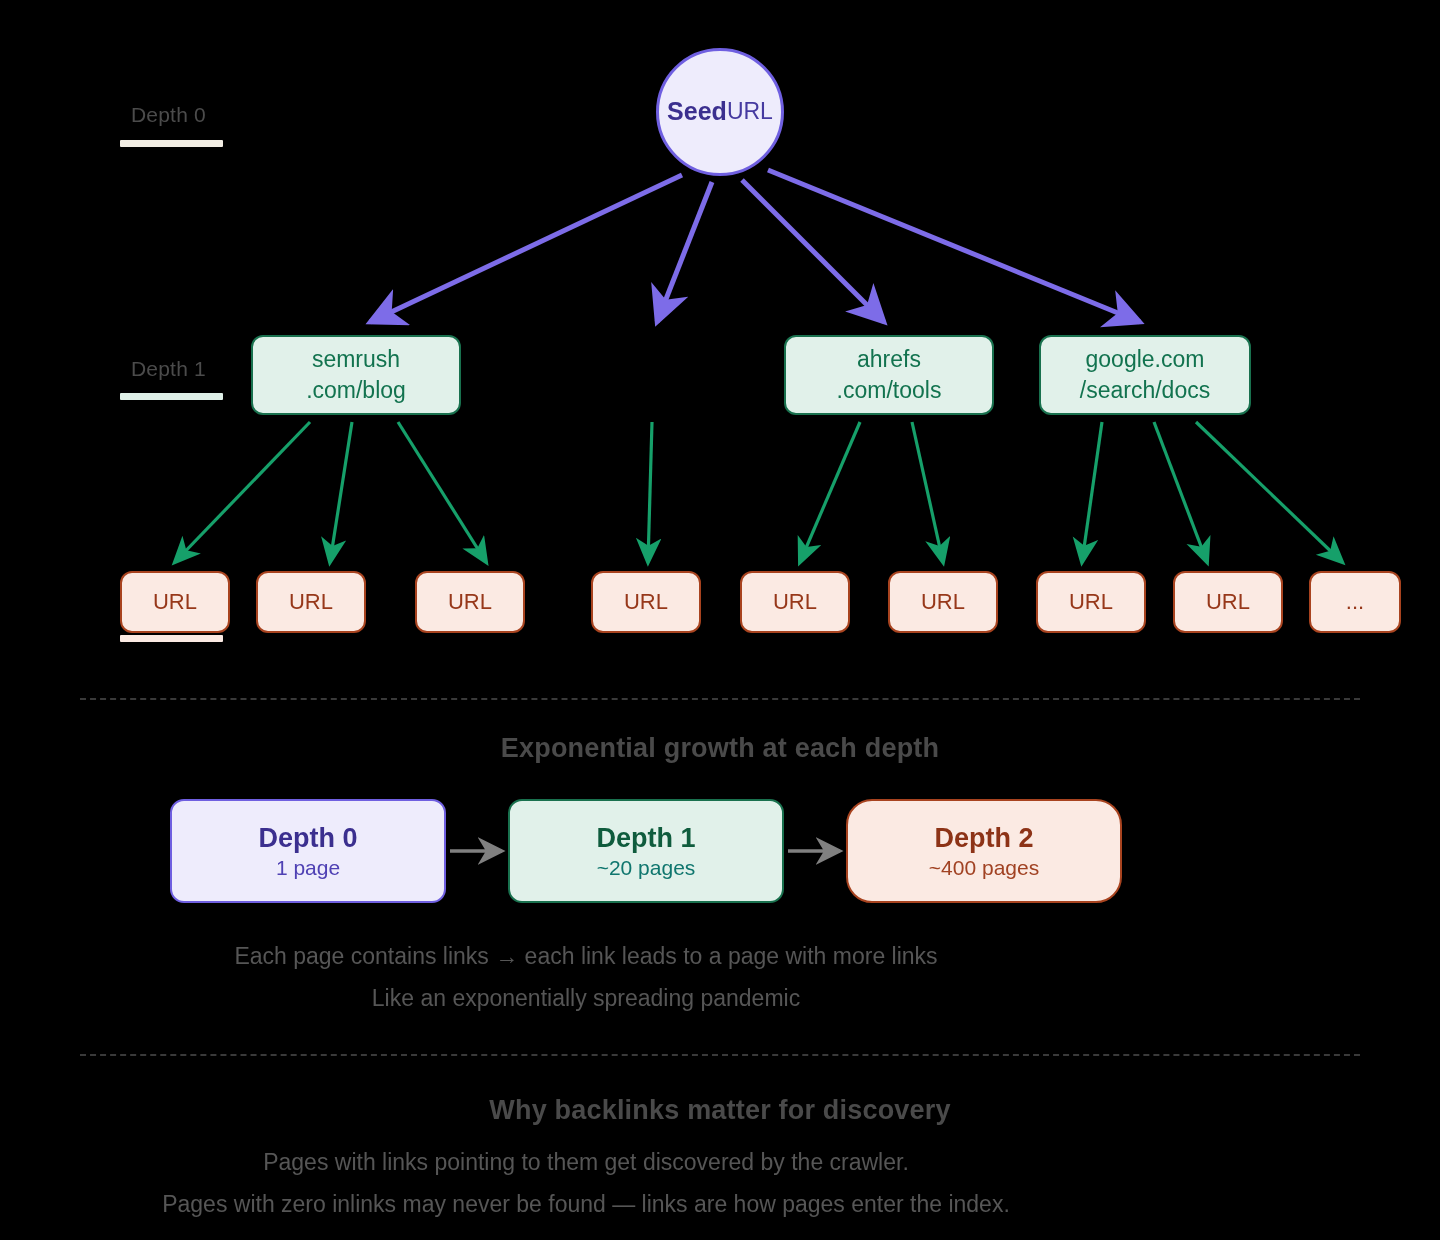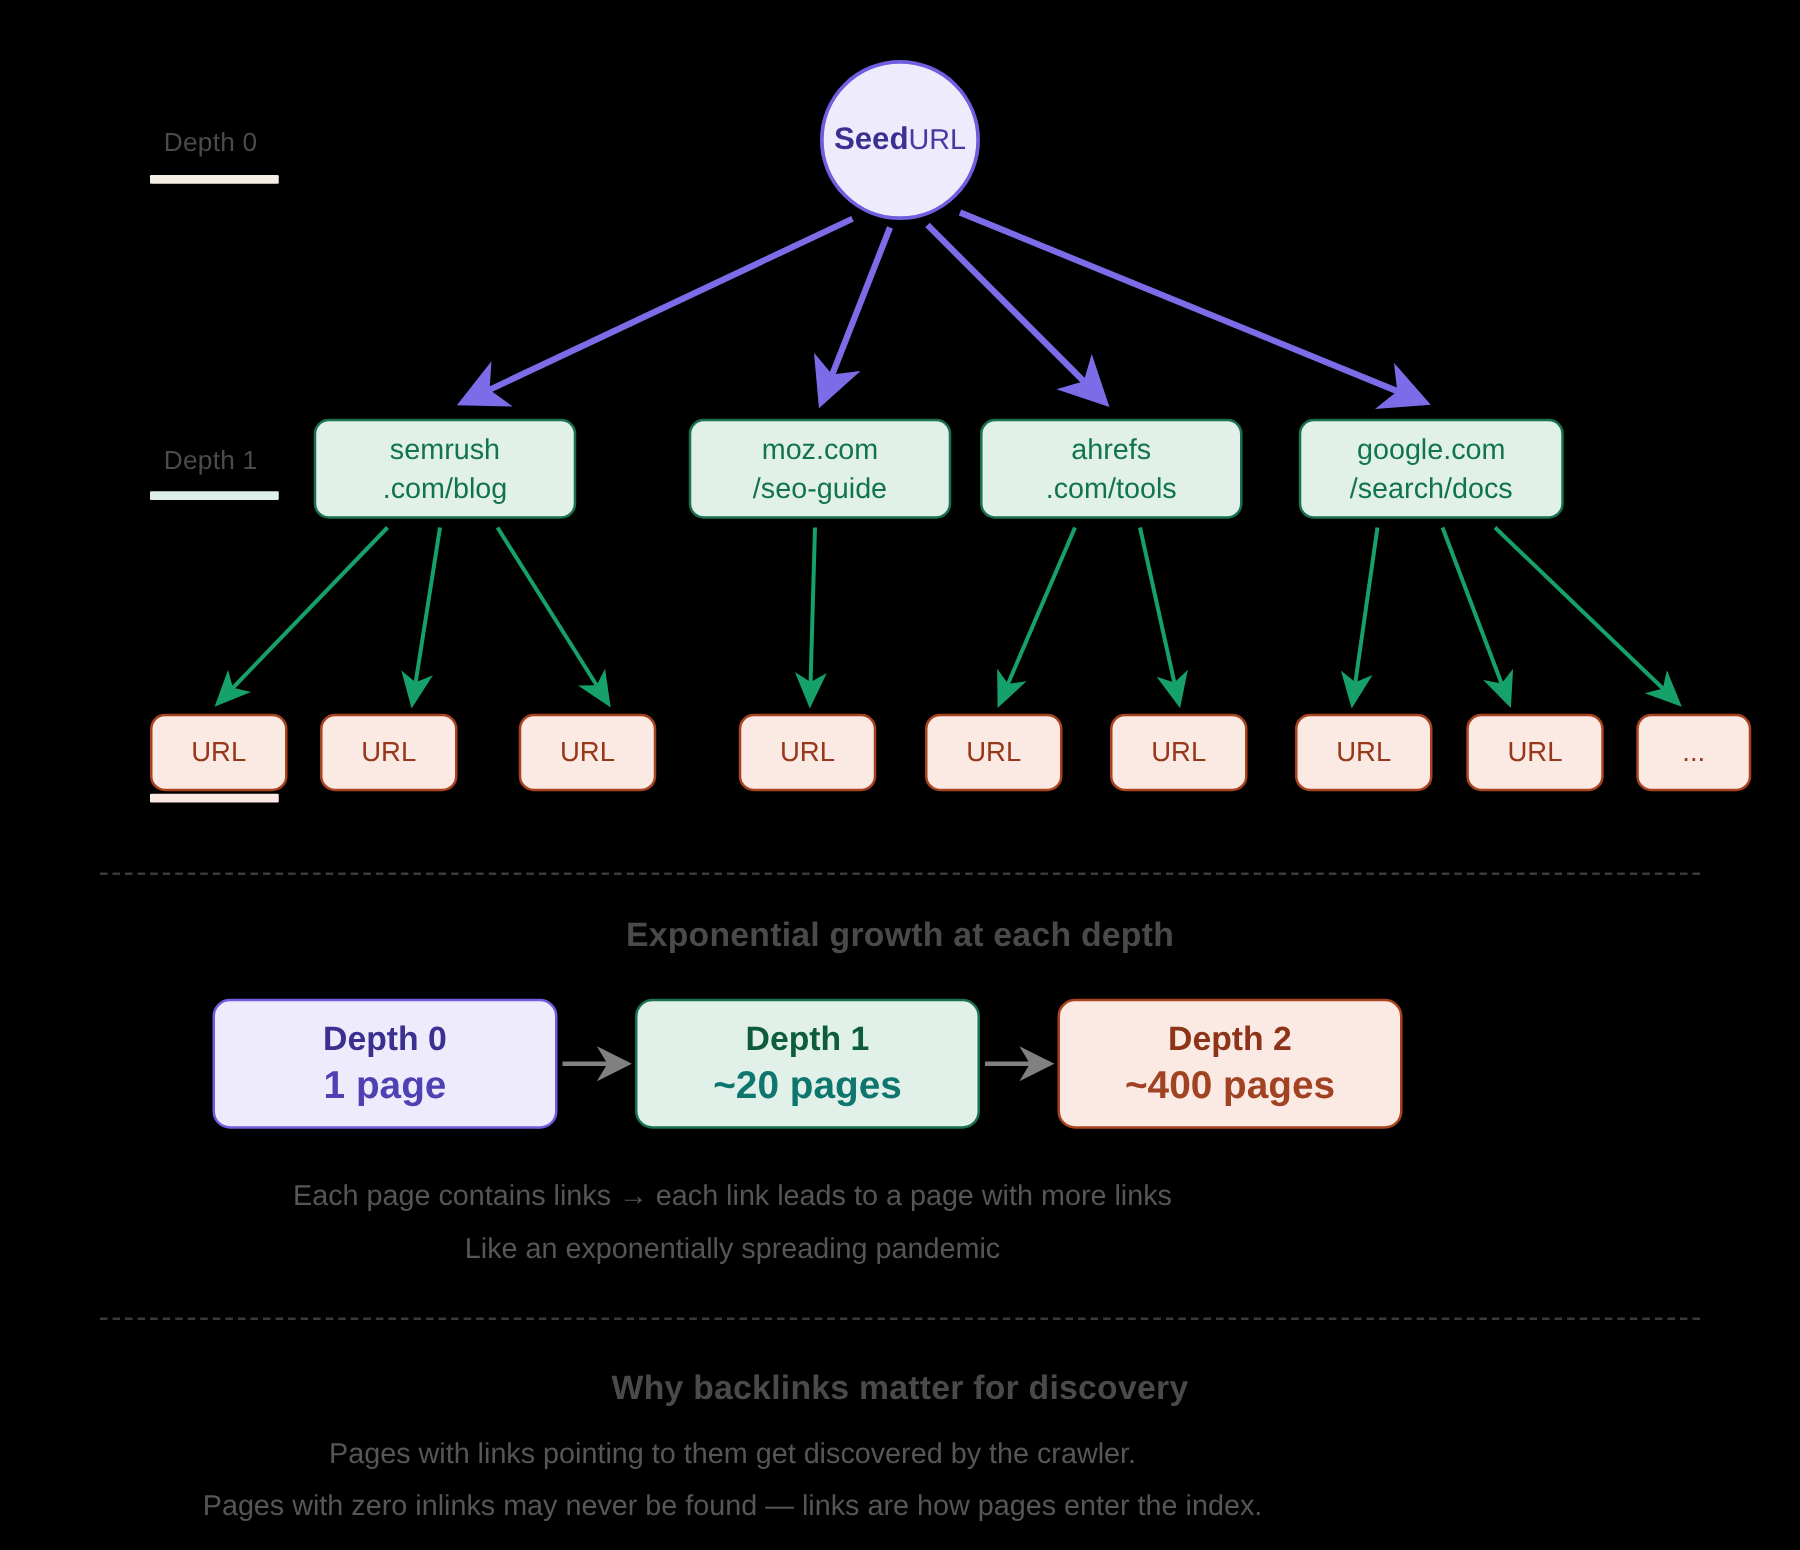--- a/index.html
+++ b/index.html
@@ -102,27 +102,27 @@
   .gbox {
     position: absolute;
     width: 276px; height: 104px;
     border-radius: 14px;
     border-width: 2px; border-style: solid;
     display: flex; flex-direction: column;
     align-items: center; justify-content: center;
     line-height: 1.26;
   }
   .gbox .gt { font-size: 27px; font-weight: bold; }
-  .gbox .gs { font-size: 31px; font-weight: bold; }
+  .gbox .gs { font-size: 21px; }
 
   .gbox.purple { background:#eeecfc; border-color:#6f5fe0; }
   .gbox.purple .gt { color:#3b2f8f; } .gbox.purple .gs { color:#4f41b4; }
   .gbox.green  { background:#e1f1ea; border-color:#19714e; }
   .gbox.green .gt { color:#0f5c3d; } .gbox.green .gs { color:#0f766e; }
-  .gbox.orange { background:#fbeae3; border-color:#a8431f; }
+  .gbox.orange { background:#fbeae3; border-color:#a8431f;border-radius:26px; }
   .gbox.orange .gt { color:#8d3317; } .gbox.orange .gs { color:#a14223; }
 </style>
 </head>
 <body>
 
 <div id="stage">
 
   <svg class="edges" viewBox="0 0 1440 1240">
     <defs>
       <marker id="ah-purple" markerWidth="10" markerHeight="10" refX="7" refY="4" orient="auto" markerUnits="strokeWidth">
@@ -174,24 +174,20 @@
 
   <div class="seed" style="left:656px; top:48px;">
     <div class="t1">Seed</div>
     <div class="t2">URL</div>
   </div>
 
   <div class="d1node" style="left:251px; top:335px;">
     <div>semrush</div>
     <div>.com/blog</div>
   </div>
-  <div class="d1node" style="left:551px; top:335px;">
-    <div>moz.com</div>
-    <div>/seo-guide</div>
-  </div>
   <div class="d1node" style="left:784px; top:335px;">
     <div>ahrefs</div>
     <div>.com/tools</div>
   </div>
   <div class="d1node" style="left:1039px; top:335px; width:212px;">
     <div>google.com</div>
     <div>/search/docs</div>
   </div>
 
   <div class="d2node" style="left:120px;  top:571px;">

